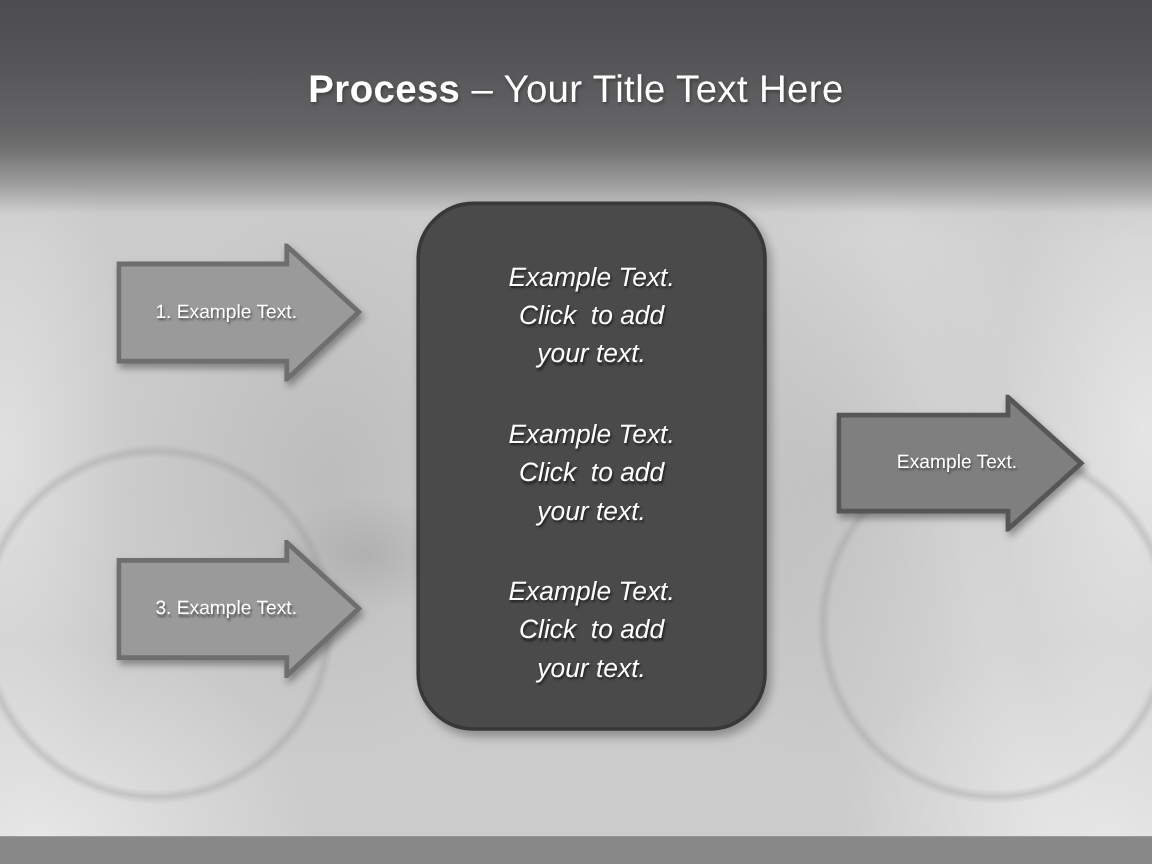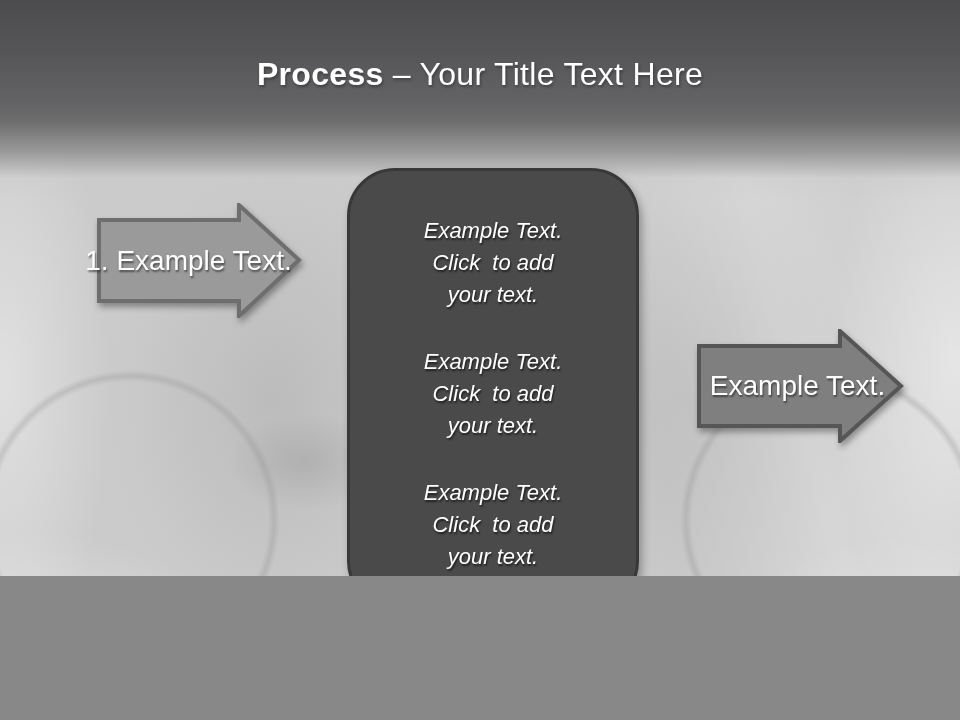--- a/index.html
+++ b/index.html
@@ -1,17 +1,17 @@
 <!DOCTYPE html>
 <html><head>
 <meta charset="utf-8">
 <style>
   html,body{margin:0;padding:0;background:#888;}
   .slide{
-    position:relative;width:960px;height:576px;overflow:hidden;
+    position:relative;width:960px;height:697px;overflow:hidden;
     background:#cbcbcb;
     font-family:"Liberation Sans",sans-serif;
     -webkit-font-smoothing:antialiased;
   }
   
   .bg-photo{
     position:absolute;inset:0;pointer-events:none;
     background:
       radial-gradient(circle 150px at 130px 520px, rgba(255,255,255,0) 138px, rgba(150,150,150,0.35) 144px, rgba(255,255,255,0) 150px),
       radial-gradient(circle 150px at 830px 520px, rgba(255,255,255,0) 138px, rgba(150,150,150,0.35) 144px, rgba(255,255,255,0) 150px),
@@ -36,21 +36,21 @@
     color:#ffffff;font-size:32px;letter-spacing:0.3px;
     text-shadow:1px 2px 3px rgba(0,0,0,0.35);
   }
   .slide-title .t-bold{font-weight:700;}
   .slide-title .t-rest{font-weight:400;}
 
   .shape{position:absolute;}
   .shape svg{display:block;filter:drop-shadow(2px 4px 3px rgba(0,0,0,0.35));}
   .arrow-label{
     position:absolute;inset:0;display:flex;align-items:center;justify-content:center;
-    color:#ffffff;font-size:28px;white-space:pre;
+    color:#ffffff;font-size:16px;white-space:pre;
     text-shadow:1px 2px 2px rgba(0,0,0,0.5);
   }
   .arrow-left .arrow-label{padding-right:22px;}
   .arrow-right .arrow-label{padding-right:6px;}
 
   .center-box{
     position:absolute;left:347px;top:168px;width:292px;height:441px;
     background:#4a4a4a;border:3px solid #383838;border-radius:48px;
     box-sizing:border-box;box-shadow:3px 5px 8px rgba(0,0,0,0.30);
     display:flex;flex-direction:column;justify-content:flex-start;align-items:center;
@@ -78,20 +78,26 @@
   </div>
 
   <div class="shape arrow-left" style="left:97px;top:203px;width:205px;height:115px;">
     <svg width="205" height="115" viewBox="0 0 205 115">
       <polygon points="2,17 142,17 142,2 202,57 142,113 142,98 2,98" fill="#9a9a9a" stroke="#6e6e6e" stroke-width="4" stroke-linejoin="miter"></polygon>
     </svg>
     <div class="arrow-label">1. Example Text.</div>
   </div>
 
 
+  <div class="shape arrow-left" style="left:97px;top:450px;width:205px;height:115px;">
+    <svg width="205" height="115" viewBox="0 0 205 115">
+      <polygon points="2,17 142,17 142,2 202,57 142,113 142,98 2,98" fill="#9a9a9a" stroke="#6e6e6e" stroke-width="4" stroke-linejoin="miter"></polygon>
+    </svg>
+    <div class="arrow-label">3. Example Text.</div>
+  </div>
 
   <div class="center-box">
     <p class="box-paragraph">
       <span class="box-line">Example Text.</span>
       <span class="box-line">Click  to add</span>
       <span class="box-line">your text.</span>
     </p>
     <p class="box-paragraph">
       <span class="box-line">Example Text.</span>
       <span class="box-line">Click  to add</span>

